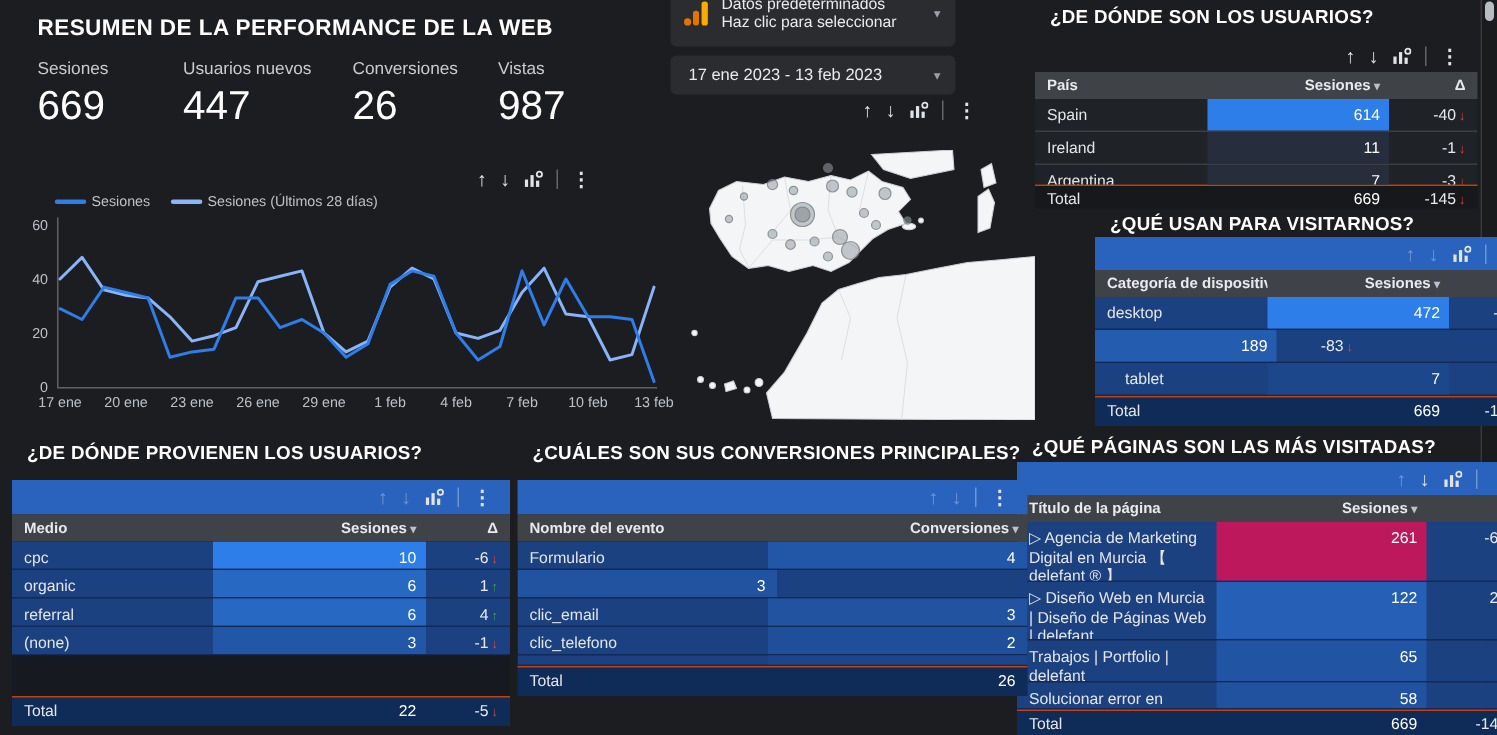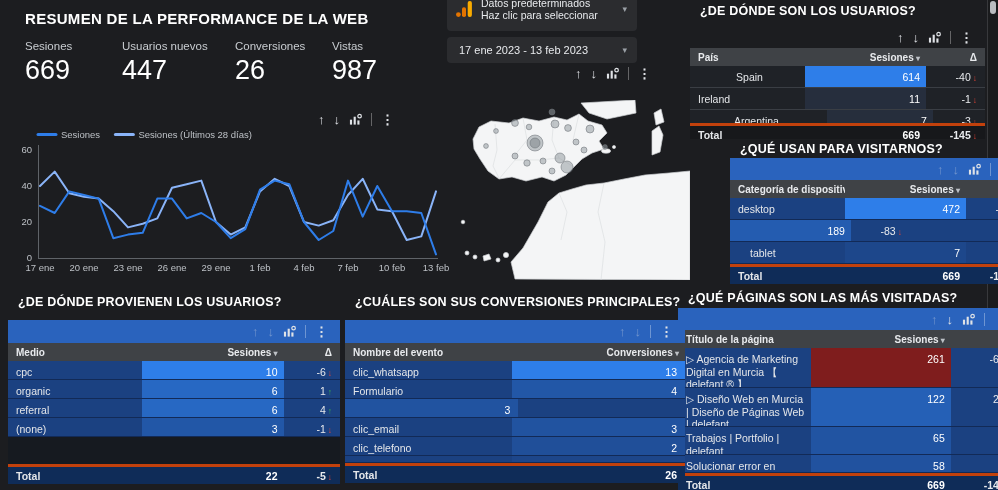--- a/index.html
+++ b/index.html
@@ -35,21 +35,21 @@
          color:#e8eaed;box-sizing:border-box}
   .th{box-sizing:border-box;overflow:hidden;white-space:nowrap}
   .trow{display:flex;box-sizing:border-box;font-size:10.5px}
   .c{box-sizing:border-box;overflow:hidden}
   .c-name{padding:5px 4px 0 8px;line-height:12.5px;color:#e4e6e9}
   .c-val{padding:5px 6px 0 0;text-align:right;color:#fff}
   .c-delta{padding:5px 8px 0 0;text-align:right;color:#e8eaed;white-space:nowrap}
   .d-arrow{font-size:8.5px;margin-left:2px}
   .up .d-arrow{color:#34a853}
   .down .d-arrow{color:#ea4335}
-  .trow-total{font-weight:700;border-top:3px solid #c2410c;color:#fff}
+  .trow-total{font-weight:400;border-top:1px solid #c2410c;color:#fff}
   .rows-clip{overflow:hidden}
   
   #scroll-strip{position:absolute;right:0;top:0;width:10px;height:490px;background:#1a1b1d;
                 border-left:1px solid #38393c}
   #scroll-thumb{position:absolute;right:2px;top:1px;width:6px;height:13px;background:#b9bcc0;border-radius:3px}
 </style>
 </head>
 <body>
 
 <h1 id="page-title">RESUMEN DE LA PERFORMANCE DE LA WEB</h1>
@@ -212,31 +212,31 @@
       <span class="tb-div"></span>
       <span class="tb-ic more">⋮</span>
     </div>
     <div class="thead" style="height: 18px;">
       <div class="th" style="width: 39%; padding-left: 8px;">País</div>
       <div class="th" style="width: 41%; text-align: right; padding-right: 6px;"><span>Sesiones</span><span style="font-size: 8px; color: rgb(189, 193, 198);"> ▾</span></div>
       <div class="th" style="width: 20%; text-align: right; padding-right: 8px;">Δ</div>
     </div>
     <div class="rows-clip" style="height: 57px;">
       <div class="trow down" style="height: 22px; background: rgb(31, 34, 39); border-bottom: 1px solid rgb(58, 62, 68);">
-        <div class="c c-name" style="width: 39%; text-align: center;">Spain</div>
+        <div class="c c-name" style="width: 39%;">Spain</div>
         <div class="c c-val" style="width: 41%; background: rgb(46, 126, 233);">614</div>
         <div class="c c-delta" style="width: 20%;"><span>-40</span><span class="d-arrow">↓</span></div>
       </div>
       <div class="trow down" style="height: 22px; background: rgb(31, 34, 39); border-bottom: 1px solid rgb(58, 62, 68);">
         <div class="c c-name" style="width: 39%;">Ireland</div>
         <div class="c c-val" style="width: 41%; background: rgb(38, 46, 61);">11</div>
         <div class="c c-delta" style="width: 20%;"><span>-1</span><span class="d-arrow">↓</span></div>
       </div>
       <div class="trow down" style="height: 22px; background: rgb(31, 34, 39); border-bottom: 1px solid rgb(58, 62, 68);">
-        <div class="c c-name" style="width: 39%; margin-left: 36px;">Argentina</div>
+        <div class="c c-name" style="width: 39%;">Argentina</div>
         <div class="c c-val" style="width: 41%; background: rgb(38, 46, 60);">7</div>
         <div class="c c-delta" style="width: 20%;"><span>-3</span><span class="d-arrow">↓</span></div>
       </div>
     </div>
     <div class="trow trow-total down" style="height: 16px; background: rgb(23, 24, 27);">
       <div class="c c-name" style="width: 39%; padding-top: 3px;">Total</div>
       <div class="c c-val" style="width: 41%; padding-top: 3px;">669</div>
       <div class="c c-delta" style="width: 20%; padding-top: 3px;"><span>-145</span><span class="d-arrow">↓</span></div>
     </div>
   </div>
@@ -300,21 +300,21 @@
       <span class="tb-ic more">⋮</span>
     </div>
     <div class="thead" style="height: 18px;">
       <div class="th" style="width: 39%; padding-left: 8px;">Título de la página</div>
       <div class="th" style="width: 41%; text-align: right; padding-right: 6px;"><span>Sesiones</span><span style="font-size: 8px; color: rgb(189, 193, 198);"> ▾</span></div>
       <div class="th" style="width: 20%; text-align: right; padding-right: 8px;">Δ</div>
     </div>
     <div class="rows-clip">
       <div class="trow down" style="height: 40px; background: rgb(27, 65, 129); border-bottom: 1px solid rgba(10, 20, 45, 0.5);">
         <div class="c c-name" style="width: 39%;">▷ Agencia de Marketing Digital en Murcia 【 delefant ® 】</div>
-        <div class="c c-val" style="width: 41%; background: #7f1d1d;">261</div>
+        <div class="c c-val" style="width: 41%; background: #be185d;">261</div>
         <div class="c c-delta" style="width: 20%;"><span>-63</span><span class="d-arrow">↓</span></div>
       </div>
       <div class="trow up" style="height: 39px; background: rgb(27, 65, 129); border-bottom: 1px solid rgba(10, 20, 45, 0.5);">
         <div class="c c-name" style="width: 39%;">▷ Diseño Web en Murcia | Diseño de Páginas Web | delefant</div>
         <div class="c c-val" style="width: 41%; background: rgb(37, 96, 182);">122</div>
         <div class="c c-delta" style="width: 20%;"><span>28</span><span class="d-arrow">↑</span></div>
       </div>
       <div class="trow up" style="height: 28px; background: rgb(27, 65, 129); border-bottom: 1px solid rgba(10, 20, 45, 0.5);">
         <div class="c c-name" style="width: 39%;">Trabajos | Portfolio | delefant</div>
         <div class="c c-val" style="width: 41%; background: rgb(33, 84, 162);">65</div>
@@ -389,24 +389,20 @@
       <span class="tb-ic dim">↓</span>
       <span class="tb-div"></span>
       <span class="tb-ic more">⋮</span>
     </div>
     <div class="thead" style="height: 18px;">
       <div class="th" style="width: 49%; padding-left: 8px;">Nombre del evento</div>
       <div class="th" style="width: 51%; text-align: right; padding-right: 6px;"><span>Conversiones</span><span style="font-size: 8px; color: rgb(189, 193, 198);"> ▾</span></div>
     </div>
     <div class="rows-clip">
       <div class="trow " style="height: 19px; background: rgb(27, 65, 129); border-bottom: 1px solid rgba(10, 20, 45, 0.5);">
-        <div class="c c-name" style="width: 49%;">clic_whatsapp</div>
-        <div class="c c-val" style="width: 51%; padding-right: 8px; background: rgb(46, 126, 233);">13</div>
-      </div>
-      <div class="trow " style="height: 19px; background: rgb(27, 65, 129); border-bottom: 1px solid rgba(10, 20, 45, 0.5);">
         <div class="c c-name" style="width: 49%;">Formulario</div>
         <div class="c c-val" style="width: 51%; padding-right: 8px; background: rgb(34, 87, 167);">4</div>
       </div>
       <div class="trow " style="height: 19px; background: rgb(27, 65, 129); border-bottom: 1px solid rgba(10, 20, 45, 0.5);">
         <div class="c c-val" style="width: 51%; padding-right: 8px; background: rgb(33, 83, 160);">3</div>
       </div>
       <div class="trow " style="height: 19px; background: rgb(27, 65, 129); border-bottom: 1px solid rgba(10, 20, 45, 0.5);">
         <div class="c c-name" style="width: 49%;">clic_email</div>
         <div class="c c-val" style="width: 51%; padding-right: 8px; background: rgb(33, 83, 160);">3</div>
       </div>

